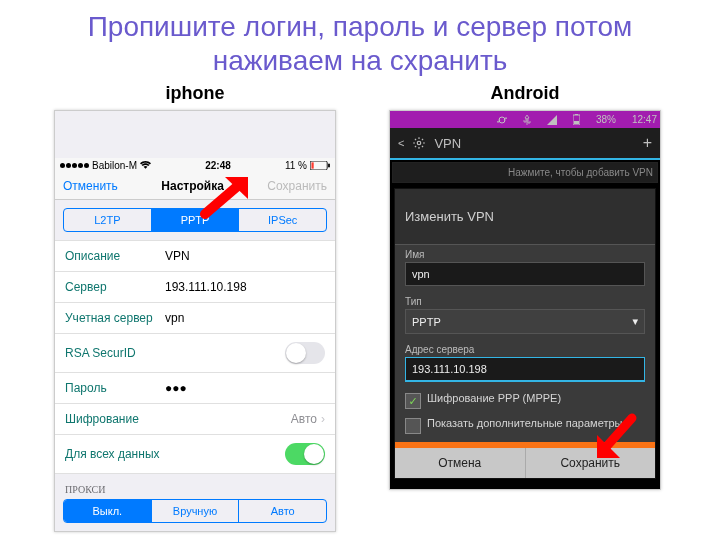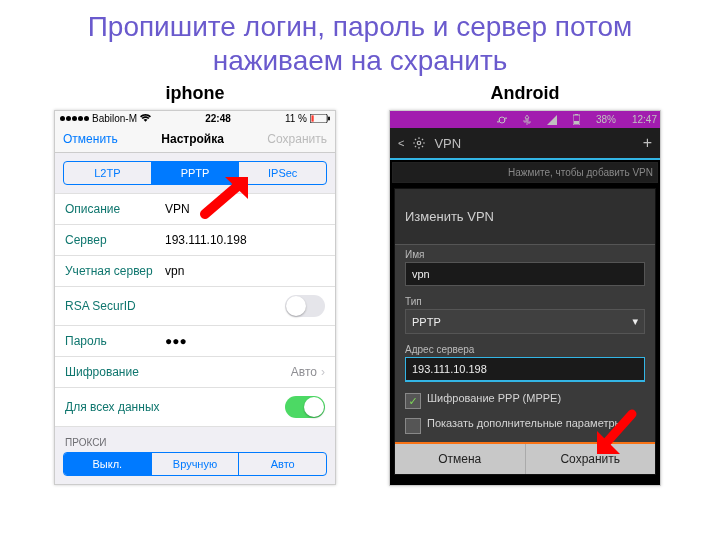--- a/index.html
+++ b/index.html
@@ -5,21 +5,21 @@
 html,body{margin:0;padding:0;width:720px;height:540px;background:#fff;font-family:Arial,Helvetica,sans-serif;overflow:hidden;}
 .slide{width:720px;height:540px;position:relative;}
 .title{text-align:center;font-size:28px;color:#6A5ACD;line-height:1.2;padding:10px 20px 6px;}
 .cols{display:flex;justify-content:space-around;padding:0 30px;}
 .col{width:300px;}
 .col-label{font-weight:bold;text-align:center;font-size:18px;margin-bottom:6px;}
 .phone{border:1px solid #ccc;box-shadow:0 0 3px rgba(0,0,0,0.2);}
 
 
 .ip{width:280px;font-size:12px;margin:0 auto;background:#f0eff4;position:relative;}
-.ip-status{display:flex;align-items:flex-end;justify-content:space-between;background:#f7f7f7;padding:2px 5px;font-size:10px;color:#000;}
+.ip-status{display:flex;align-items:flex-end;justify-content:space-between;background:#f7f7f7;padding:2px 5px;font-size:10px;color:#000;margin-top:47px;}
 .ip-status .sig{display:flex;align-items:center;gap:3px;}
 .ip-status .dots{display:inline-flex;gap:1px;}
 .ip-status .dot{width:5px;height:5px;border-radius:50%;background:#000;}
 .ip-status .time{font-weight:600;}
 .ip-status .batt{display:flex;align-items:center;gap:3px;}
 .ip-status .batt svg{display:block;}
 .ip-nav{display:flex;justify-content:space-between;align-items:flex-end;background:#f7f7f7;padding:6px 8px;border-bottom:1px solid #ccc;}
 .ip-nav .cancel{color:#007aff;}
 .ip-nav .titlebar{font-weight:600;color:#000;}
 .ip-nav .save{color:#bbb;}
@@ -30,21 +30,21 @@
 .ip-row{display:flex;align-items:center;background:#fff;padding:8px 10px;border-bottom:1px solid #e0e0e0;font-size:12px;}
 .ip-row.first{border-top:1px solid #e0e0e0;}
 .ip-row .lab{flex:0 0 100px;color:#0f766e;}
 .ip-row .val{color:#000;}
 .ip-row .valgrey{color:#8e8e93;margin-left:auto;}
 .ip-row .chev{color:#c7c7cc;margin-left:4px;}
 .ip-toggle{width:40px;height:22px;border-radius:11px;background:#e5e5ea;position:relative;margin-left:auto;}
 .ip-toggle.on{background:#4cd964;}
 .ip-toggle .knob{width:20px;height:20px;background:#fff;border-radius:50%;position:absolute;top:1px;left:1px;box-shadow:0 1px 2px rgba(0,0,0,0.3);}
 .ip-toggle.on .knob{left:19px;}
-.ip-section{color:#6d6d72;font-size:10px;padding:10px 10px 4px;}
+.ip-section{color:#6d6d72;font-size:10px;padding:10px 10px 4px;font-family:Liberation Serif, serif;}
 .ip-arrow{position:absolute;left:145px;top:58px;pointer-events:none;}
 
 
 .an{width:270px;font-size:11px;margin:0 auto;background:#000;color:#d5d5d5;position:relative;}
 .an-status{display:flex;justify-content:flex-end;align-items:center;gap:16px;background:#a21caf;padding:3px 3px;font-size:10px;color:#c0c0c0;}
 .an-status svg{display:block;}
 .an-bar{display:flex;align-items:center;gap:8px;background:#1e1e1e;padding:6px 8px;border-bottom:2px solid #33b5e5;}
 .an-bar .gear{width:14px;height:14px;}
 .an-bar .vpn{color:#bfbfbf;font-size:13px;}
 .an-bar .plus{margin-left:auto;color:#bfbfbf;font-size:16px;}
@@ -52,21 +52,21 @@
 .an-dialog{background:#3a3a3a;margin:5px 4px 10px;border:1px solid #111;}
 .an-dialog-title{background:#2f2f2f;color:#d0d0d0;padding:20px 10px;font-size:13px;border-bottom:1px solid #555;}
 .an-field{padding:4px 10px 6px;}
 .an-field .flab{color:#bbb;font-size:10px;margin-bottom:2px;}
 .an-input{background:#1a1a1a;color:#eee;padding:5px 6px;border:1px solid #555;font-size:11px;}
 .an-input.focus{border:1px solid #33b5e5;border-bottom:2px solid #33b5e5;}
 .an-select{background:#404040;color:#eee;padding:5px 6px;border:1px solid #555;font-size:11px;display:flex;justify-content:space-between;align-items:center;}
 .an-chk{display:flex;align-items:flex-start;gap:6px;padding:4px 10px;}
 .an-chk .box{width:14px;height:14px;border:1px solid #888;background:#555;flex-shrink:0;display:flex;align-items:center;justify-content:center;color:#7ed957;font-size:11px;margin-top:1px;}
 .an-chk .box.checked::after{content:"✓";}
-.an-btns{display:flex;border-top:2px solid #f97316;margin-top:4px;}
+.an-btns{display:flex;border-top:6px solid #f97316;margin-top:4px;}
 .an-btns div{flex:1;text-align:center;padding:8px;background:#c8c8c8;color:#222;font-size:12px;}
 .an-btns div+div{border-left:1px solid #aaa;}
 .an-arrow{position:absolute;right:18px;bottom:26px;pointer-events:none;}
 </style>
 </head>
 <body>
 <div class="slide">
   <div class="title">Пропишите логин, пароль и сервер потом наживаем на схранить</div>
   <div class="cols">
 

